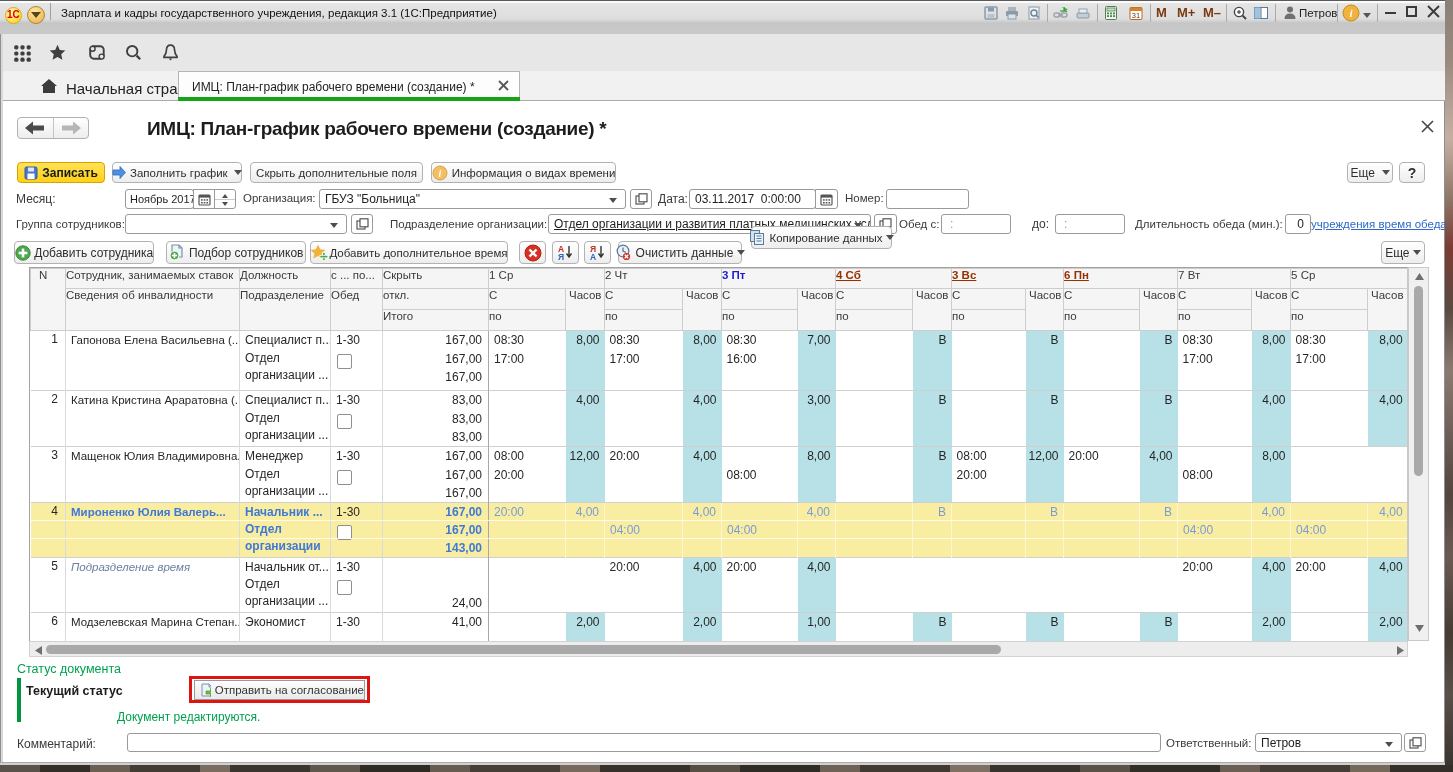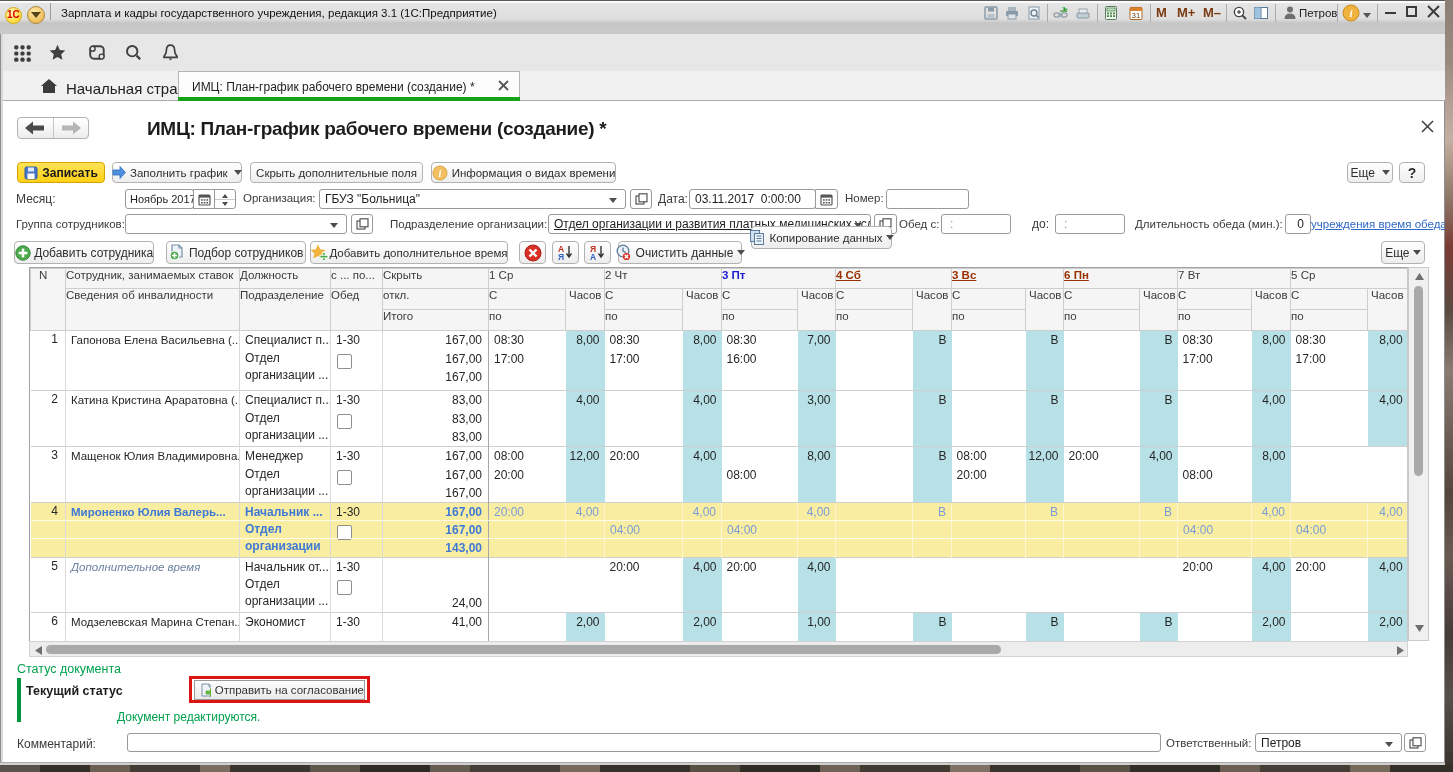--- a/index.html
+++ b/index.html
@@ -744,21 +744,21 @@
               <div class="sub1 pl selt"></div>
               <div class="sub pl selt">04:00</div>
             </td>
             <td class=" ylw ybl">
               <div class="sub1 ch selt">4,00</div>
             </td>
           </tr>
           <tr class="dr sh" style="height:54px;">
             <td class="num">5</td>
             <td class="bl pl">
-              <div class="sub1 nm ital">Дополнительное время</div>
+              <div class="sub1 nm ital">Подразделение время</div>
             </td>
             <td class="bl pl">
               <div class="sub1 ">Начальник от...</div>
               <div class="" style="line-height:17px;">Отдел<br>организации ...</div>
             </td>
             <td class="bl"><div class="sub1 pl">1-30</div><span class="cb"></span></td>
             <td class="bl rt">
               <div class="sub1 "></div>
               <div class="sub "></div>
               <div class="sub ">24,00</div>

